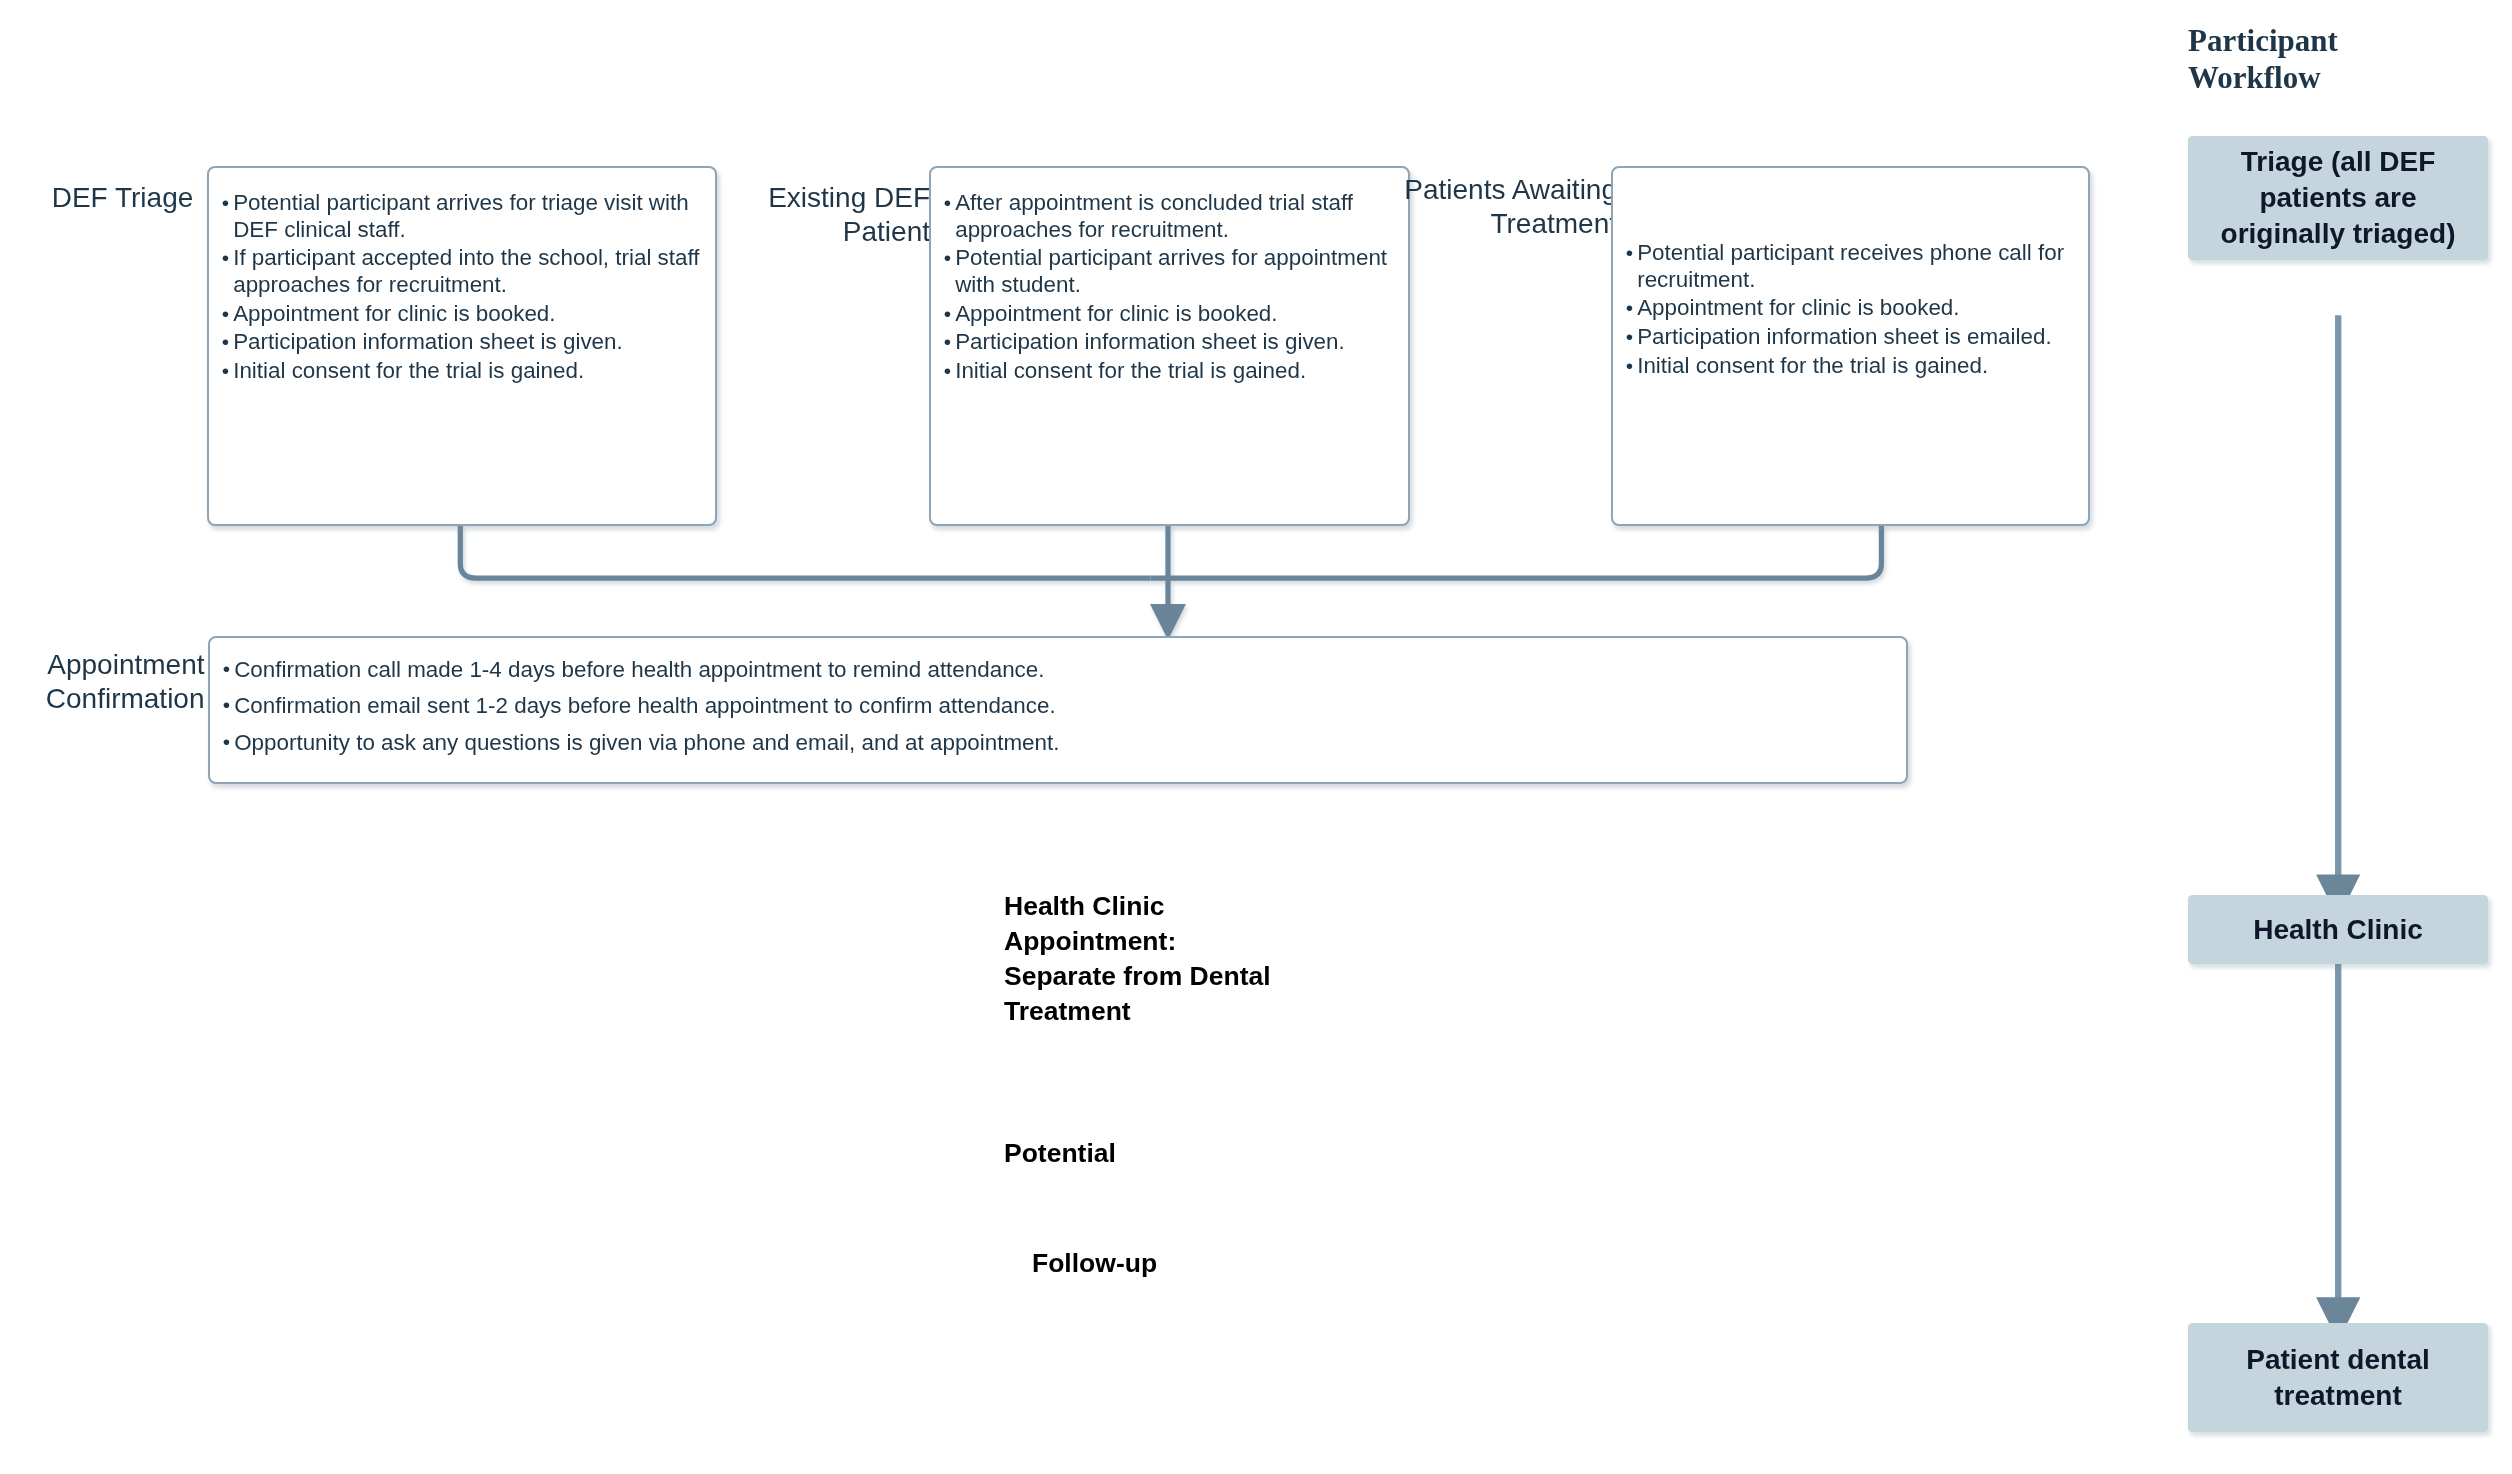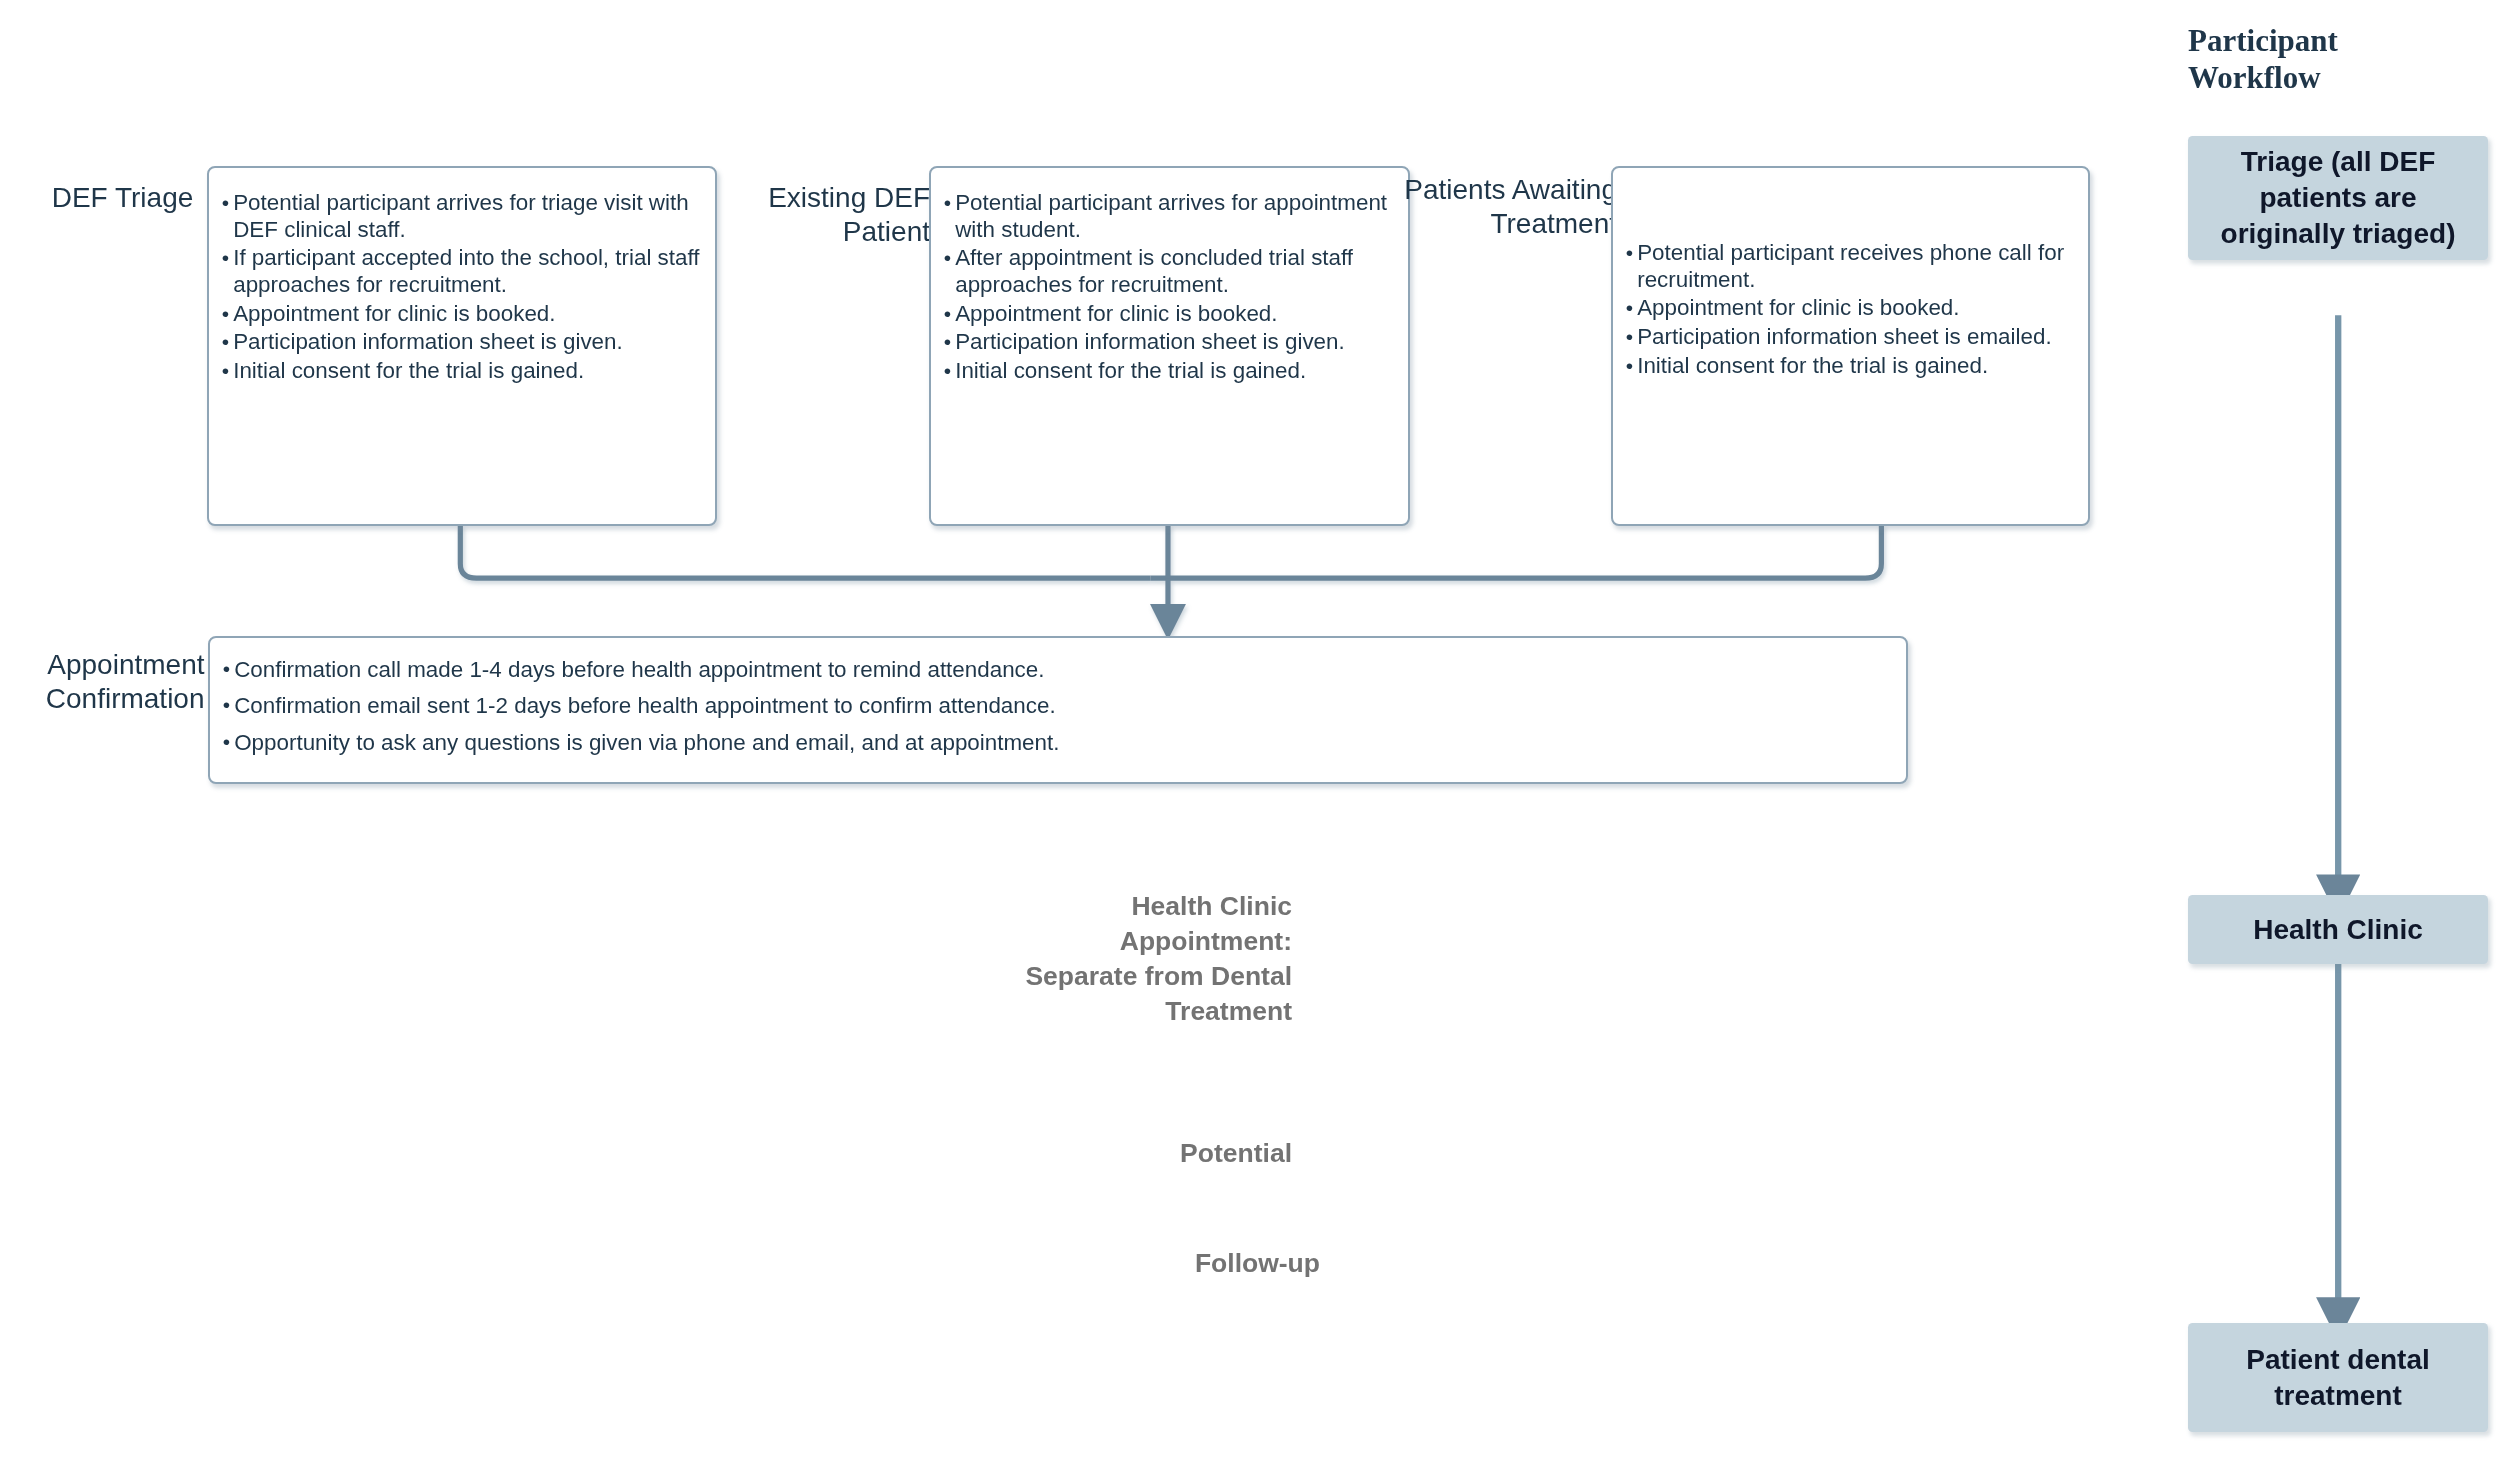--- a/index.html
+++ b/index.html
@@ -59,22 +59,22 @@
     color: #1f3649;
     text-align: right;
     box-sizing: border-box;
   }
   
   .flow-text {
     position: absolute;
     font-weight: bold;
     font-size: 25px;
     line-height: 1.30;
-    color: #737373;
-    text-align: right;
+    color: #000000;
+    text-align: left;
     box-sizing: border-box;
   }
   
   .side-title {
     position: absolute;
     font-weight: bold;
     font-size: 31px;
     line-height: 1.20;
     color: #1f3649;
     box-sizing: border-box;
@@ -164,22 +164,22 @@
       <li>Initial consent for the trial is gained.</li>
     </ul>
   </div>
 
   <div class="side-label" style="left:714px; top:181px; width:216px;">
     <span>Existing DEF Patient</span>
   </div>
 
   <div class="bullet-box" style="left:929px; top:166px; width:481px; height:360px; padding:22px 15px 11.5px 12.7px;">
     <ul class="bullet-list">
+      <li>After appointment is concluded trial staff approaches for recruitment.</li>
       <li>Potential participant arrives for appointment with student.</li>
-      <li>After appointment is concluded trial staff approaches for recruitment.</li>
       <li>Appointment for clinic is booked.</li>
       <li>Participation information sheet is given.</li>
       <li>Initial consent for the trial is gained.</li>
     </ul>
   </div>
 
   <div class="side-label" style="left:1404px; top:173px; width:213px;">
     <span>Patients Awaiting Treatment</span>
   </div>
 

